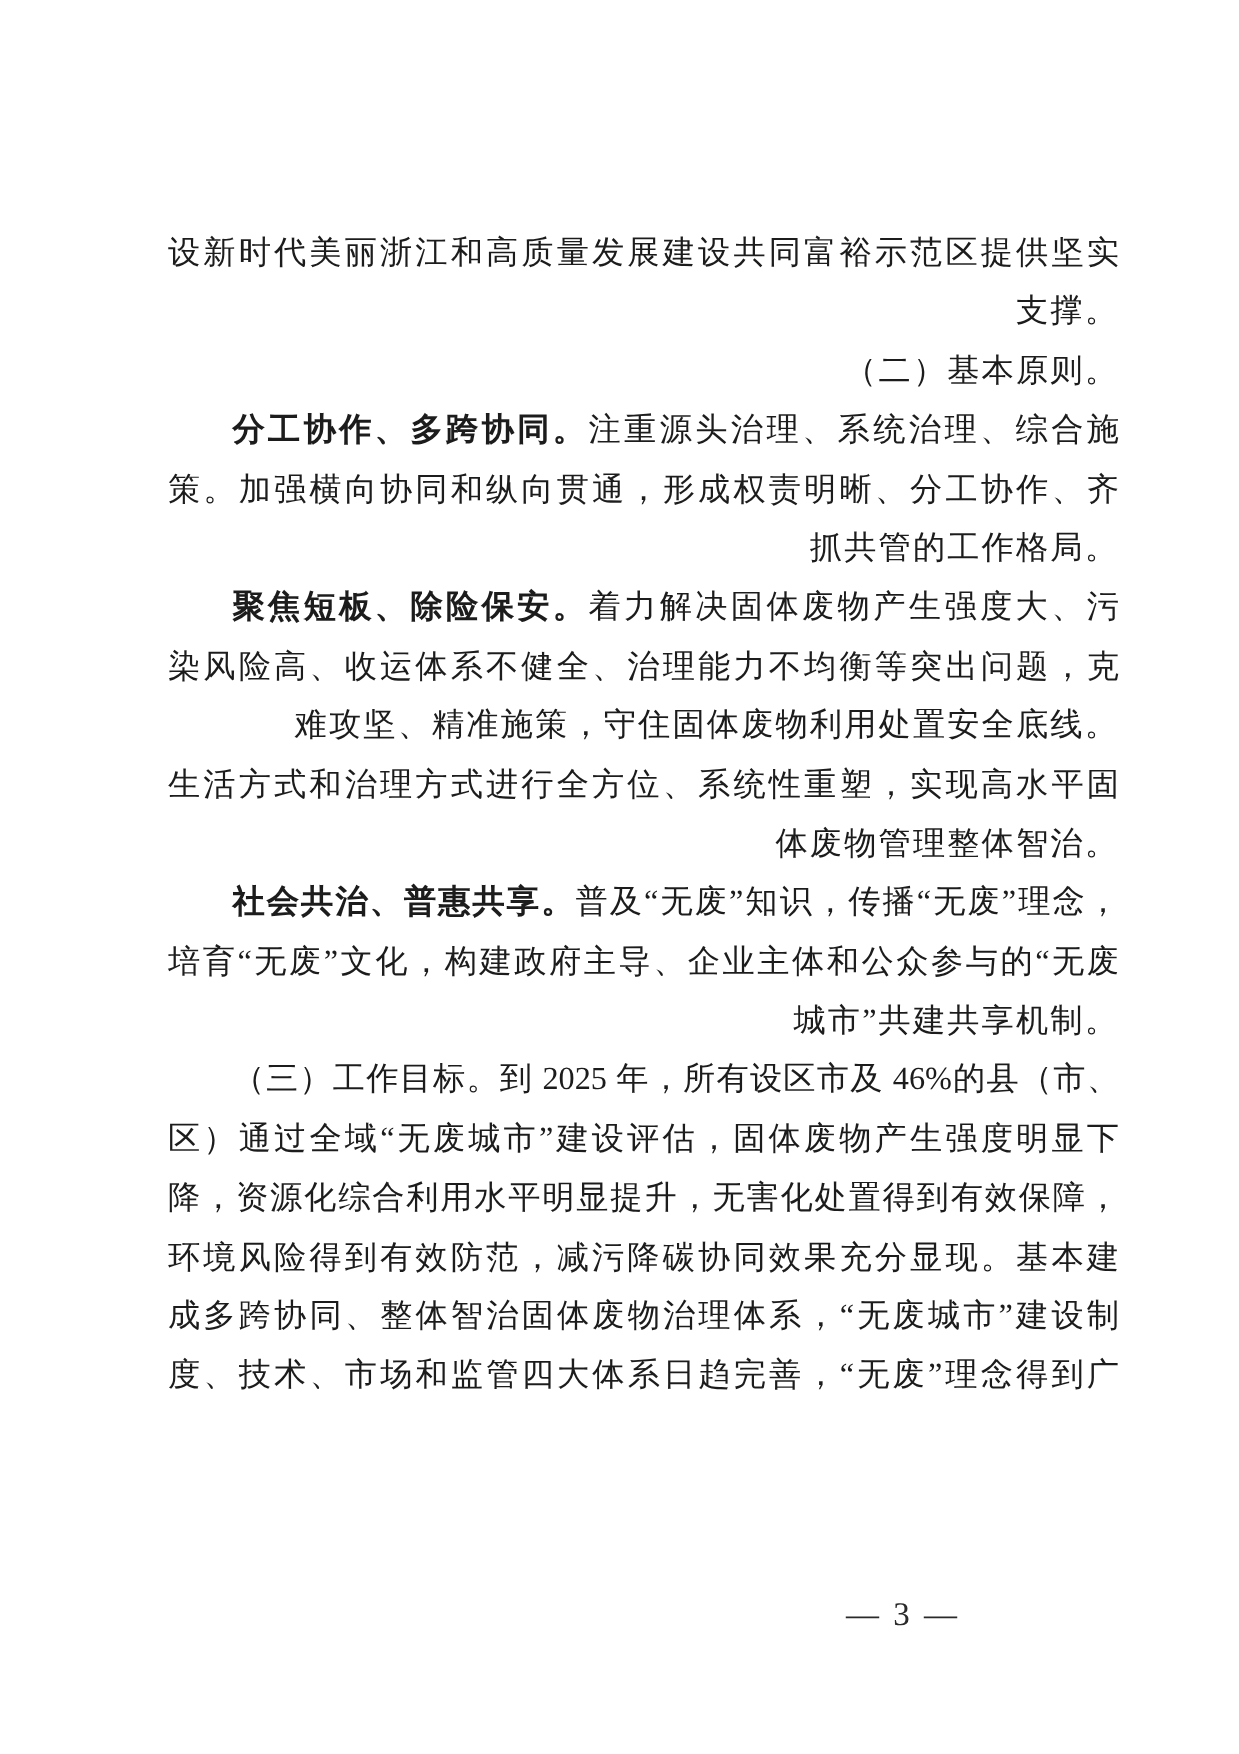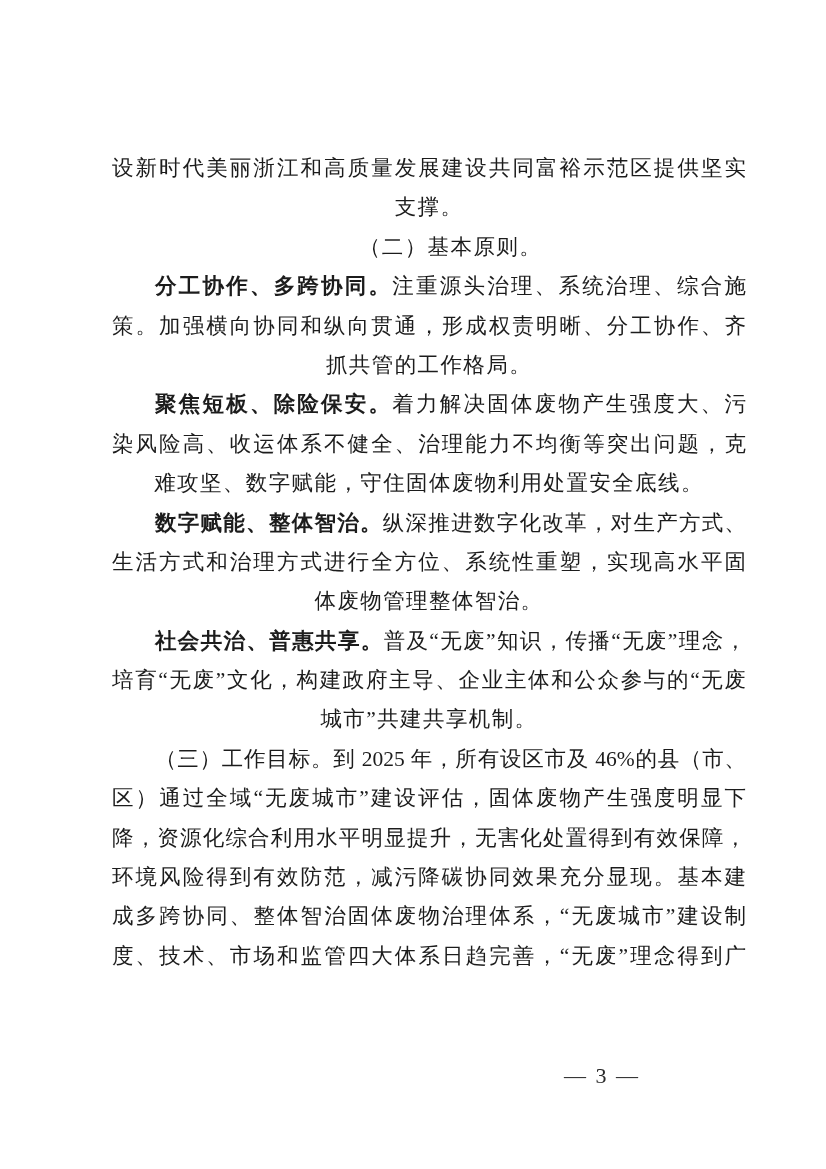--- a/index.html
+++ b/index.html
@@ -21,21 +21,21 @@
     left: 112px;
     top: 149px;
     width: 634px;
   }
   .line {
     height: 39.4px;
     line-height: 39.4px;
     font-size: 21.5px;
     letter-spacing: 1.4px;
     white-space: normal;
-    text-align: center;
+    text-align: right;
   }
   .line.stretch {
     letter-spacing: 0;
     text-align: justify;
     text-align-last: justify;
   }
   .line.indent {
     text-indent: 2em;
   }
   .seg { font-weight: 400; }
@@ -58,22 +58,21 @@
 <div class="page">
   <div class="doc-body">
       <div class="line stretch"><span class="seg">设新时代美丽浙江和高质量发展建设共同富裕示范区提供坚实</span></div>
       <div class="line"><span class="seg">支撑。</span></div>
       <div class="line indent"><span class="seg">（二）基本原则。</span></div>
       <div class="line stretch indent"><span class="seg bold">分工协作、多跨协同。</span><span class="seg">注重源头治理、系统治理、综合施</span></div>
       <div class="line stretch"><span class="seg">策。加强横向协同和纵向贯通，形成权责明晰、分工协作、齐</span></div>
       <div class="line"><span class="seg">抓共管的工作格局。</span></div>
       <div class="line stretch indent"><span class="seg bold">聚焦短板、除险保安。</span><span class="seg">着力解决固体废物产生强度大、污</span></div>
       <div class="line stretch"><span class="seg">染风险高、收运体系不健全、治理能力不均衡等突出问题，克</span></div>
-      <div class="line"><span class="seg">难攻坚、数字赋能，守住固体废物利用处置安全底线。</span></div>
-      <div class="line stretch indent"><span class="seg bold">数字赋能、整体智治。</span><span class="seg">纵深推进数字化改革，对生产方式、</span></div>
+      <div class="line"><span class="seg">难攻坚、精准施策，守住固体废物利用处置安全底线。</span></div>
       <div class="line stretch"><span class="seg">生活方式和治理方式进行全方位、系统性重塑，实现高水平固</span></div>
       <div class="line"><span class="seg">体废物管理整体智治。</span></div>
       <div class="line stretch indent"><span class="seg bold">社会共治、普惠共享。</span><span class="seg">普及“无废”知识，传播“无废”理念，</span></div>
       <div class="line stretch"><span class="seg">培育“无废”文化，构建政府主导、企业主体和公众参与的“无废</span></div>
       <div class="line"><span class="seg">城市”共建共享机制。</span></div>
       <div class="line stretch indent"><span class="seg">（三）工作目标。到 2025 年，所有设区市及 46%的县（市、</span></div>
       <div class="line stretch"><span class="seg">区）通过全域“无废城市”建设评估，固体废物产生强度明显下</span></div>
       <div class="line stretch"><span class="seg">降，资源化综合利用水平明显提升，无害化处置得到有效保障，</span></div>
       <div class="line stretch"><span class="seg">环境风险得到有效防范，减污降碳协同效果充分显现。基本建</span></div>
       <div class="line stretch"><span class="seg">成多跨协同、整体智治固体废物治理体系，“无废城市”建设制</span></div>

